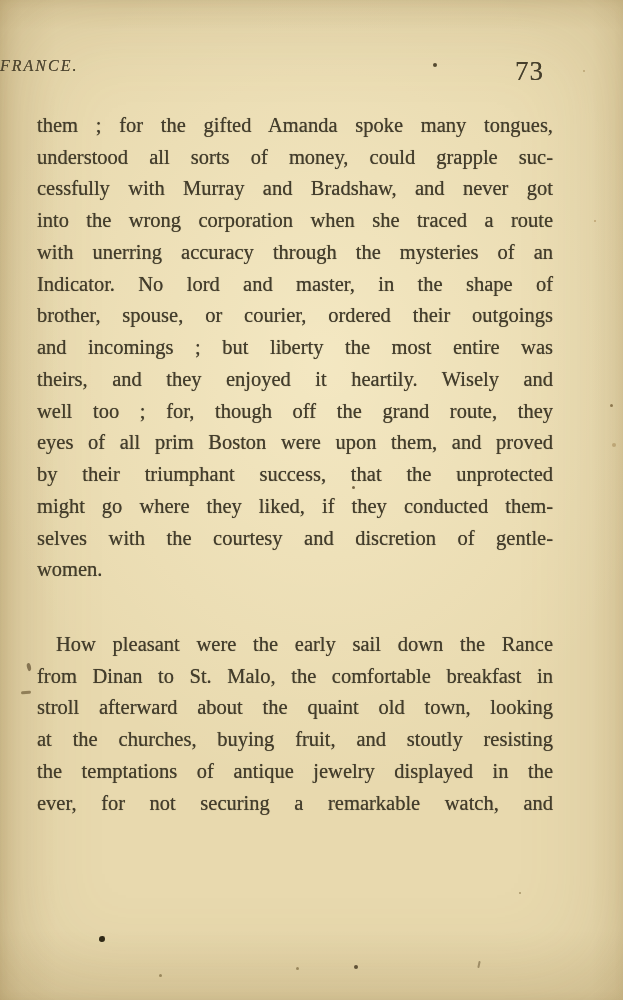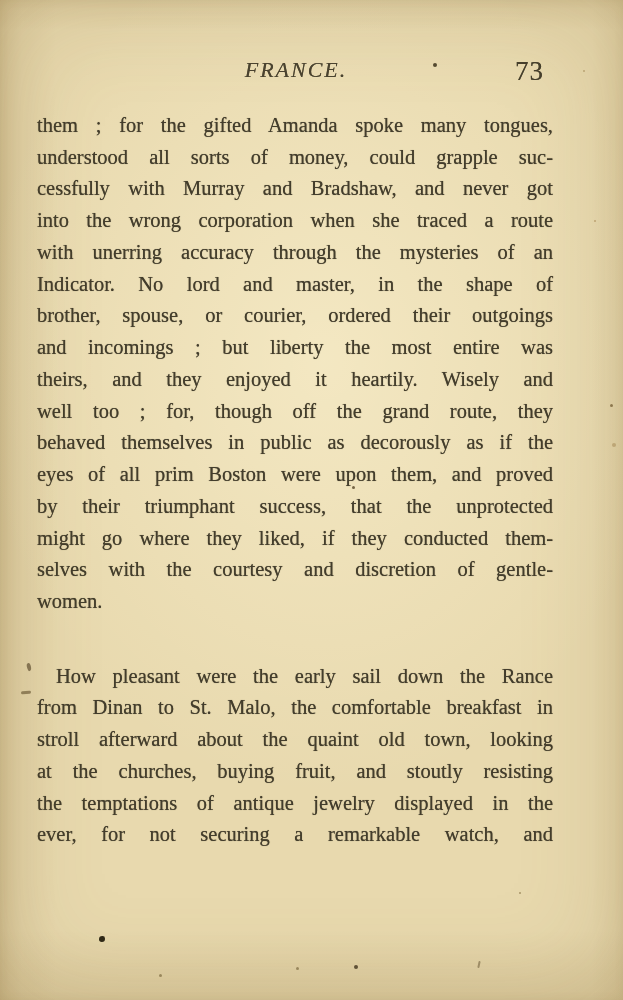--- a/index.html
+++ b/index.html
@@ -27,23 +27,23 @@
     position: absolute;
     inset: 0;
     pointer-events: none;
     box-shadow: inset 0 0 90px 18px rgba(125,98,50,0.16), inset 0 0 10px rgba(125,98,50,0.10);
   }
   .running-head {
     position: absolute;
     top: 57px;
     left: 0;
     width: 592px;
-    text-align: center;
+    text-align: left;
     font-style: italic;
-    font-size: 22px;
+    font-size: 16px;
     letter-spacing: 2px;
     color: #4a4330;
     text-shadow: 0 0 0.6px rgba(70,62,42,0.75);
   }
   .page-number {
     position: absolute;
     top: 56px;
     left: 515px;
     font-size: 27px;
     letter-spacing: 1px;
@@ -105,21 +105,20 @@
     <div class="line">them ; for the gifted Amanda spoke many tongues,</div>
     <div class="line">understood all sorts of money, could grapple suc-</div>
     <div class="line">cessfully with Murray and Bradshaw, and never got</div>
     <div class="line">into the wrong corporation when she traced a route</div>
     <div class="line">with unerring accuracy through the mysteries of an</div>
     <div class="line">Indicator. No lord and master, in the shape of</div>
     <div class="line">brother, spouse, or courier, ordered their outgoings</div>
     <div class="line">and incomings ; but liberty the most entire was</div>
     <div class="line">theirs, and they enjoyed it heartily. Wisely and</div>
     <div class="line">well too ; for, though off the grand route, they</div>
-    <div class="line">behaved themselves in public as decorously as if the</div>
     <div class="line">eyes of all prim Boston were upon them, and proved</div>
     <div class="line">by their triumphant success, that the unprotected</div>
     <div class="line">might go where they liked, if they conducted them-</div>
     <div class="line">selves with the courtesy and discretion of gentle-</div>
     <div class="line flush">women.</div>
     <div class="line indent">How pleasant were the early sail down the Rance</div>
     <div class="line">from Dinan to St. Malo, the comfortable breakfast in</div>
     <div class="line">stroll afterward about the quaint old town, looking</div>
     <div class="line">at the churches, buying fruit, and stoutly resisting</div>
     <div class="line">the temptations of antique jewelry displayed in the</div>

